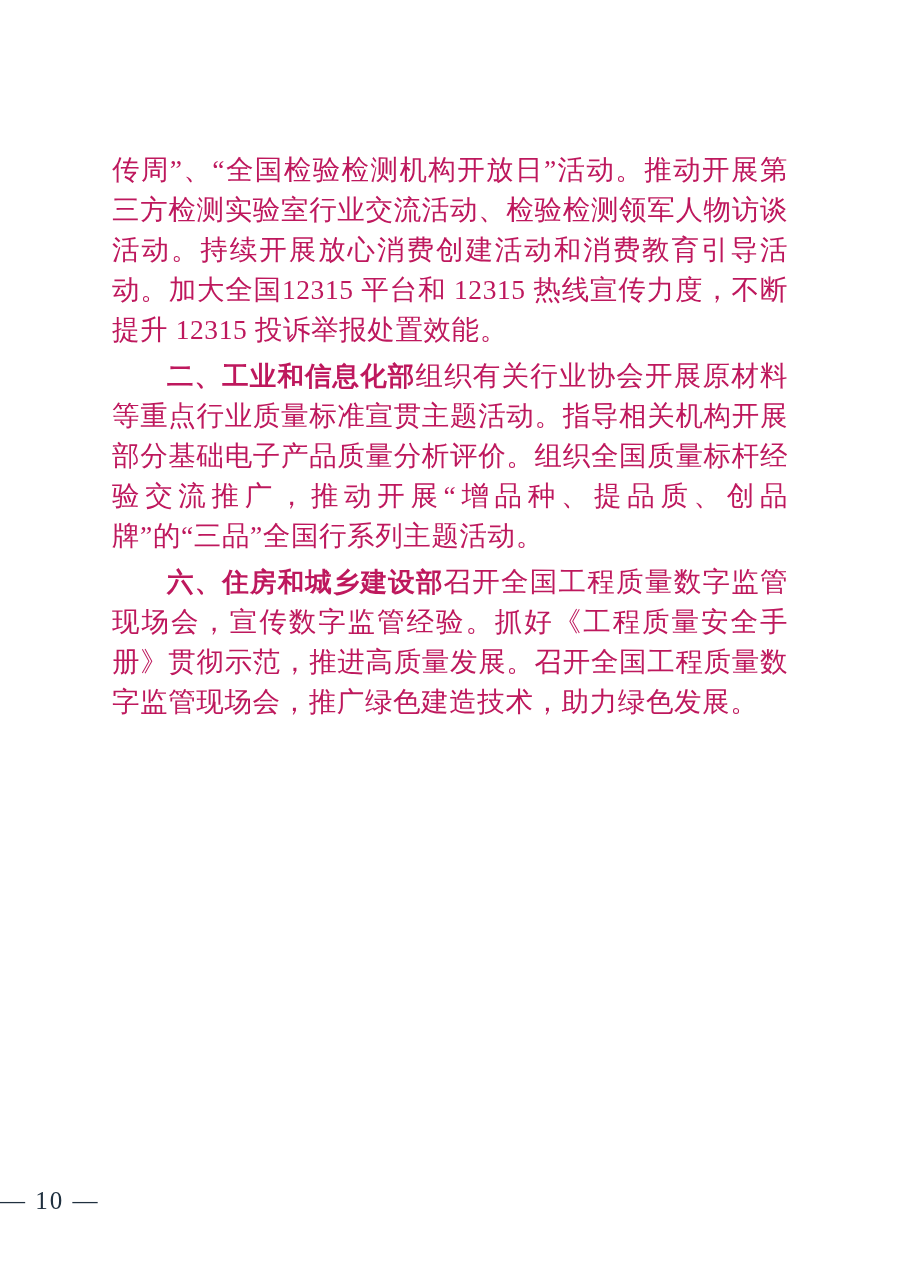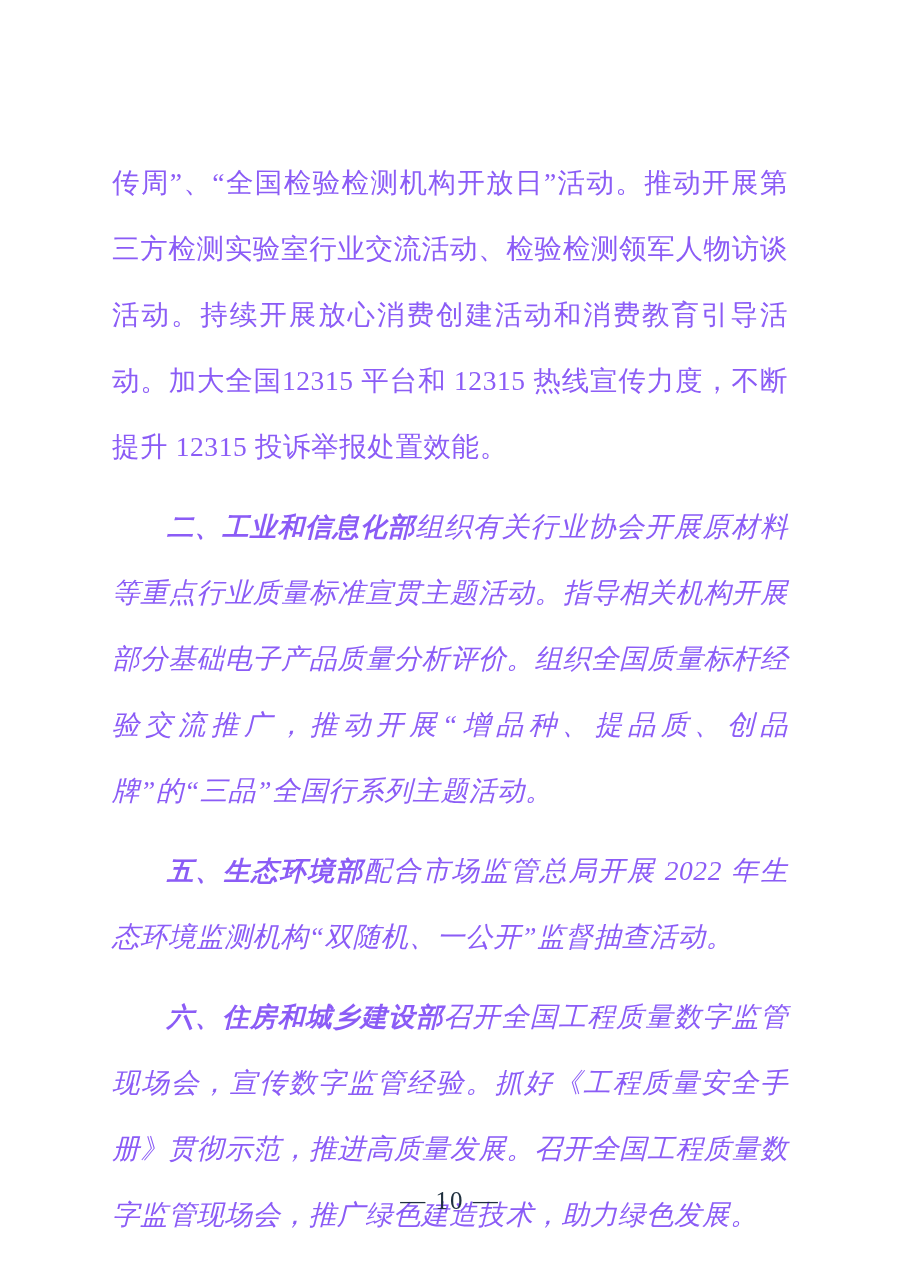--- a/index.html
+++ b/index.html
@@ -17,48 +17,47 @@
   .page {
     position: relative;
     width: 900px;
     height: 1273px;
     box-sizing: border-box;
     padding: 150px 112px 0 112px;
     background: #fff;
   }
   .doc-body {
     font-size: 27.5px;
-    line-height: 66px;
-    color: #8b5cf6;
+    line-height: 40px;
+    color: #be185d;
     text-align: justify;
     text-justify: inter-ideograph;
     letter-spacing: 0.6px;
   }
   .para {
     margin: 0 0 0 0;
   }
   .para + .para {
-    margin-top: 14px;
-    font-style: italic;
+    margin-top: 6px;
   }
   .indent {
     text-indent: 2em;
   }
   .lead {
     font-weight: bold;
     font-family: "Liberation Sans", "DejaVu Sans", sans-serif;
     font-size: 26.5px;
     letter-spacing: 0.5px;
   }
   .footer {
     position: absolute;
     left: 0;
     right: 0;
     bottom: 58px;
-    text-align: center;
+    text-align: left;
     font-size: 25px;
     color: #20303f;
     letter-spacing: 2px;
     font-family: "Liberation Serif", "DejaVu Serif", serif;
   }
   .page-number-inner {
     display: inline-block;
   }
 </style>
 </head>
@@ -66,21 +65,20 @@
 
 <div class="page">
   <div class="doc-body">
 
     <p class="para"><span>传周”、“全国检验检测机构开放日”活动。推动开展第三方检测实验室行业交流活动、检验检测领军人物访谈活动。持续开展放心消费创建活动和消费教育引导活动。加大全国12315 平台和 12315 热线宣传力度，不断提升 12315 投诉举报处置效能。</span></p>
 
     <p class="para indent"><span class="lead">二、工业和信息化部</span><span>组织有关行业协会开展原材料等重点行业质量标准宣贯主题活动。指导相关机构开展部分基础电子产品质量分析评价。组织全国质量标杆经验交流推广，推动开展“增品种、提品质、创品牌”的“三品”全国行系列主题活动。</span></p>
 
 
 
-    <p class="para indent"><span class="lead">五、生态环境部</span><span>配合市场监管总局开展 2022 年生态环境监测机构“双随机、一公开”监督抽查活动。</span></p>
 
     <p class="para indent"><span class="lead">六、住房和城乡建设部</span><span>召开全国工程质量数字监管现场会，宣传数字监管经验。抓好《工程质量安全手册》贯彻示范，推进高质量发展。召开全国工程质量数字监管现场会，推广绿色建造技术，助力绿色发展。</span></p>
 
   </div>
 
   <div class="footer">
     <span class="page-number-inner">— 10 —</span>
   </div>
 </div>
 

